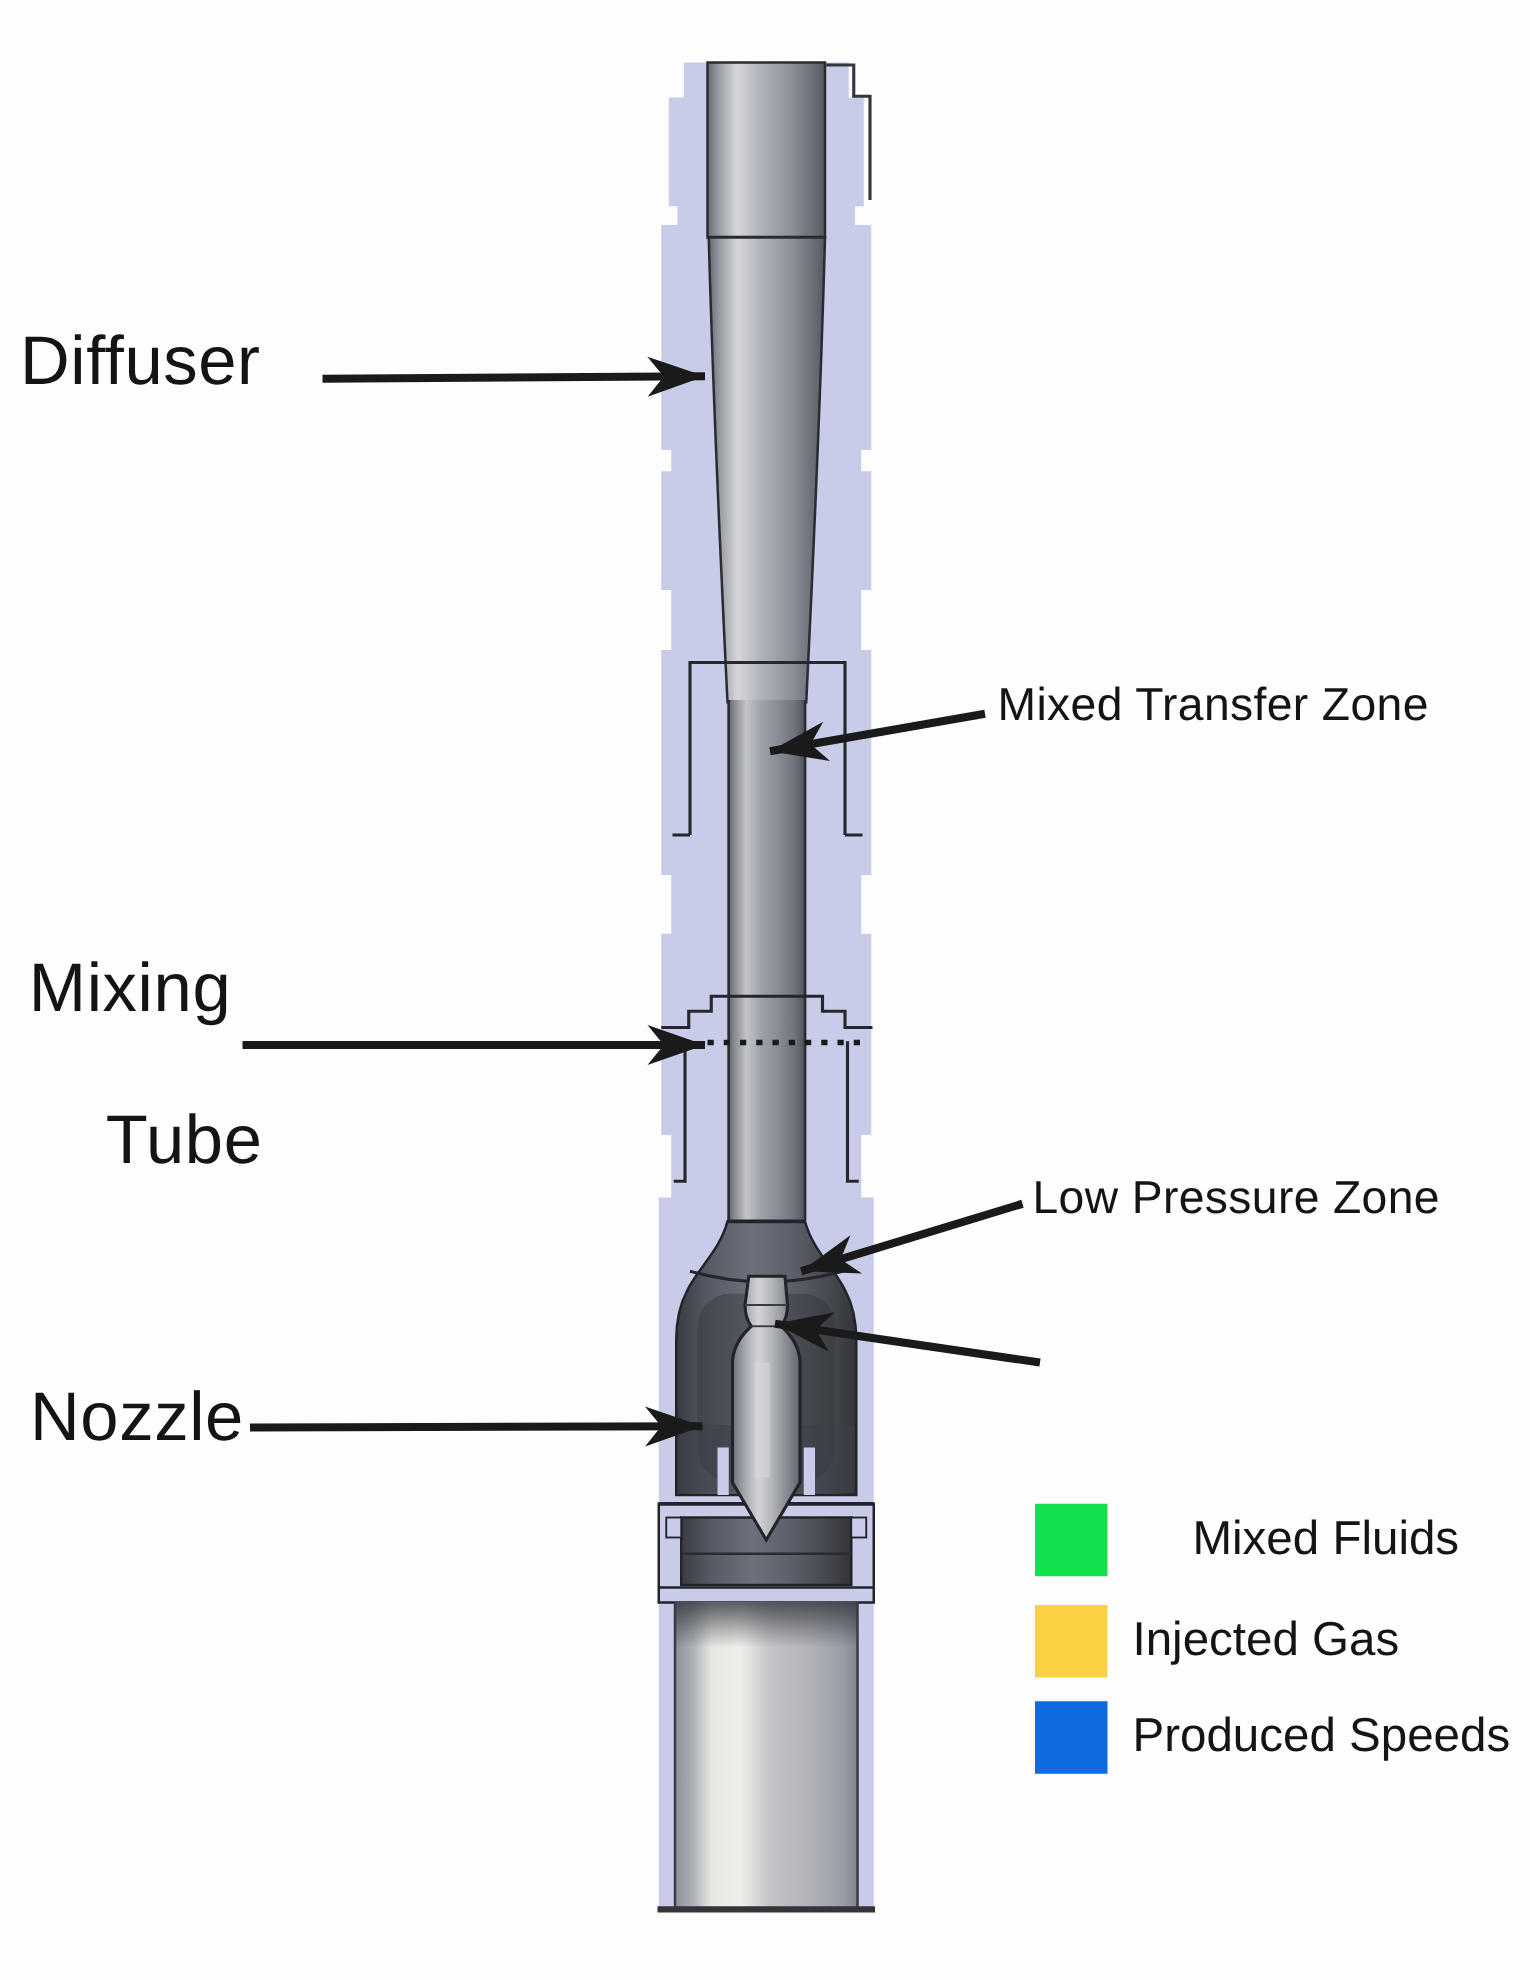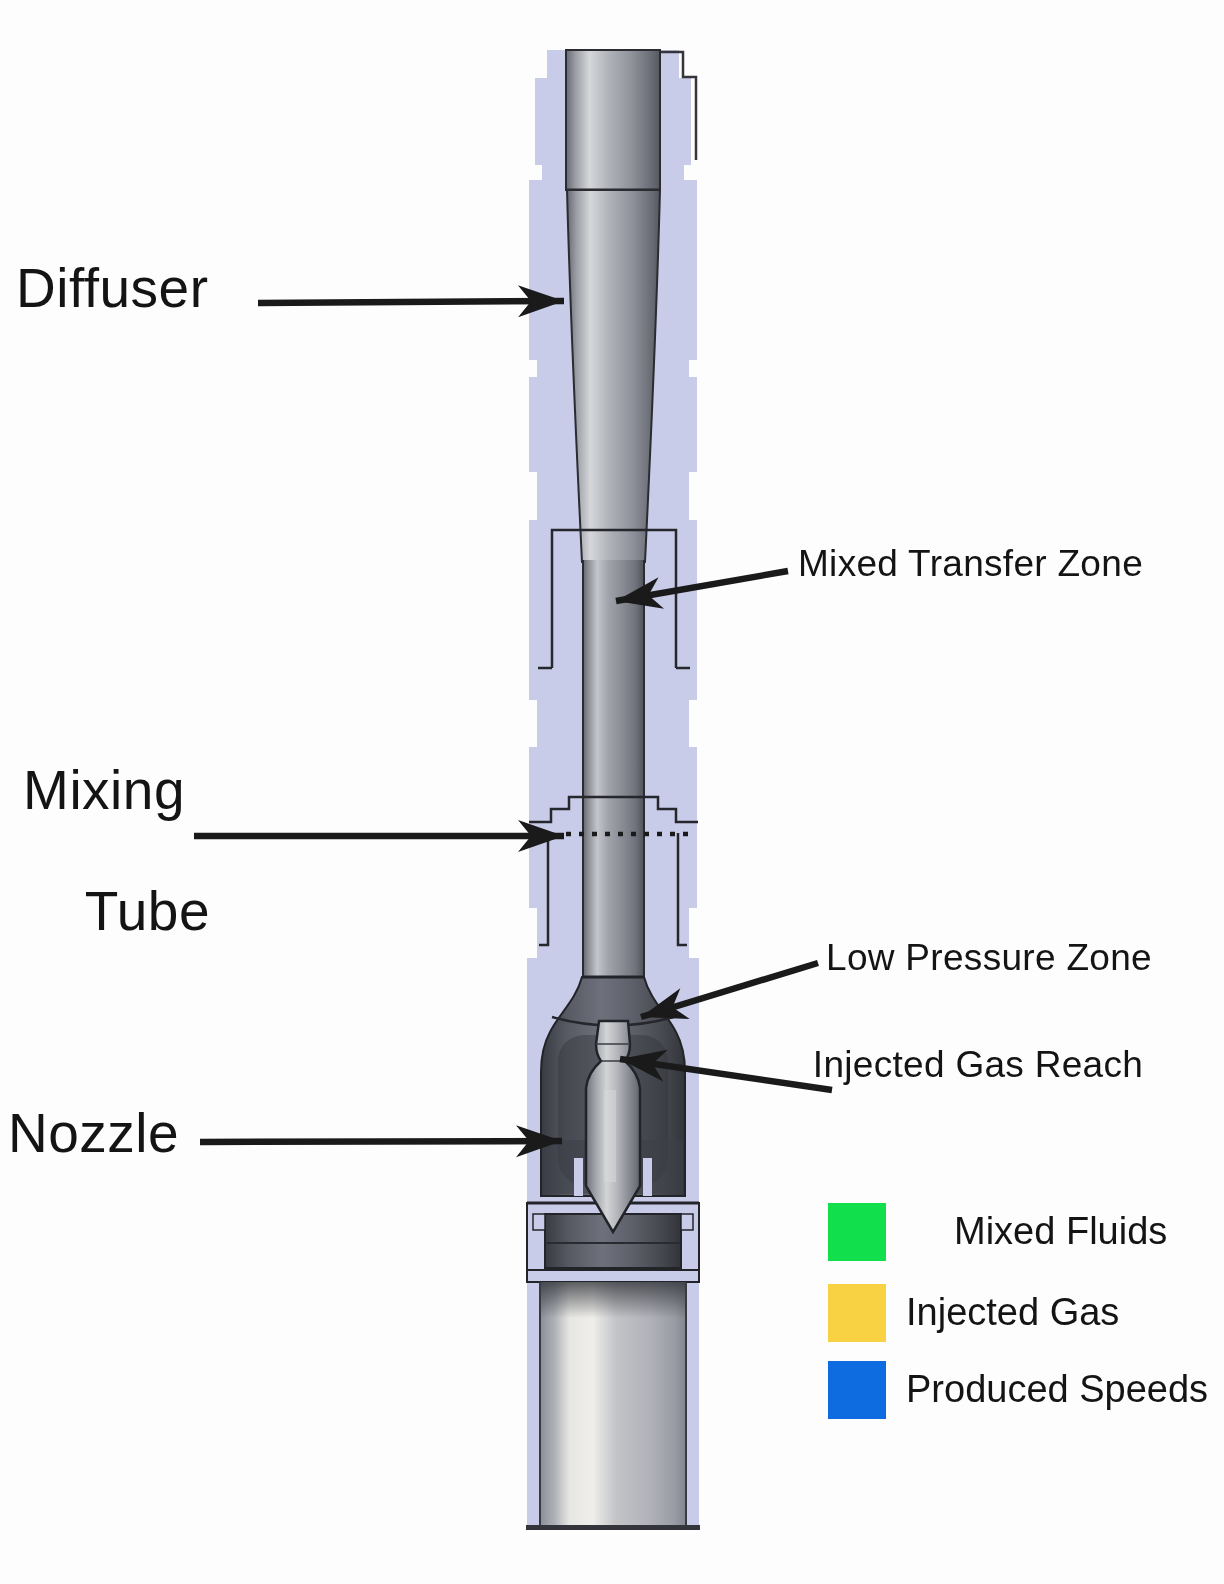--- a/index.html
+++ b/index.html
@@ -163,24 +163,23 @@
   <div class="callout big" style="left:16px; top:261px;">Diffuser</div>
 
   <div class="callout small" style="left:798px; top:545px;">Mixed Transfer Zone</div>
 
   <div class="callout big right-align" style="left:0px; top:763px; width:172px;padding-left:13px;">Mixing</div>
   <div class="callout big right-align" style="left:0px; top:884px; width:172px;margin-left:38px;">Tube</div>
 
   <div class="callout small" style="left:826px; top:939px;">Low Pressure Zone</div>
 
   <div class="callout small center-align" style="left:758px; top:1042px; width:440px;">
-    <div>Injected Gas Reach</div>
   </div>
 
-  <div class="callout big" style="left:8px; top:1106px;">Nozzle</div>
+  <div class="callout big" style="left:24px; top:1106px;">Nozzle</div>
 
   <div>
     <div class="legend-swatch" style="left: 828px; top: 1203px; background-color: rgb(18, 223, 76);"></div>
     <div class="legend-label" style="left:906px; top:1212px;margin-left:48px;">Mixed Fluids</div>
 
     <div class="legend-swatch" style="left: 828px; top: 1284px; background-color: rgb(248, 210, 67);"></div>
     <div class="legend-label" style="left:906px; top:1293px;">Injected Gas</div>
 
     <div class="legend-swatch" style="left: 828px; top: 1361px; background-color: rgb(15, 107, 224);"></div>
     <div class="legend-label" style="left:906px; top:1370px;">Produced Speeds</div>

